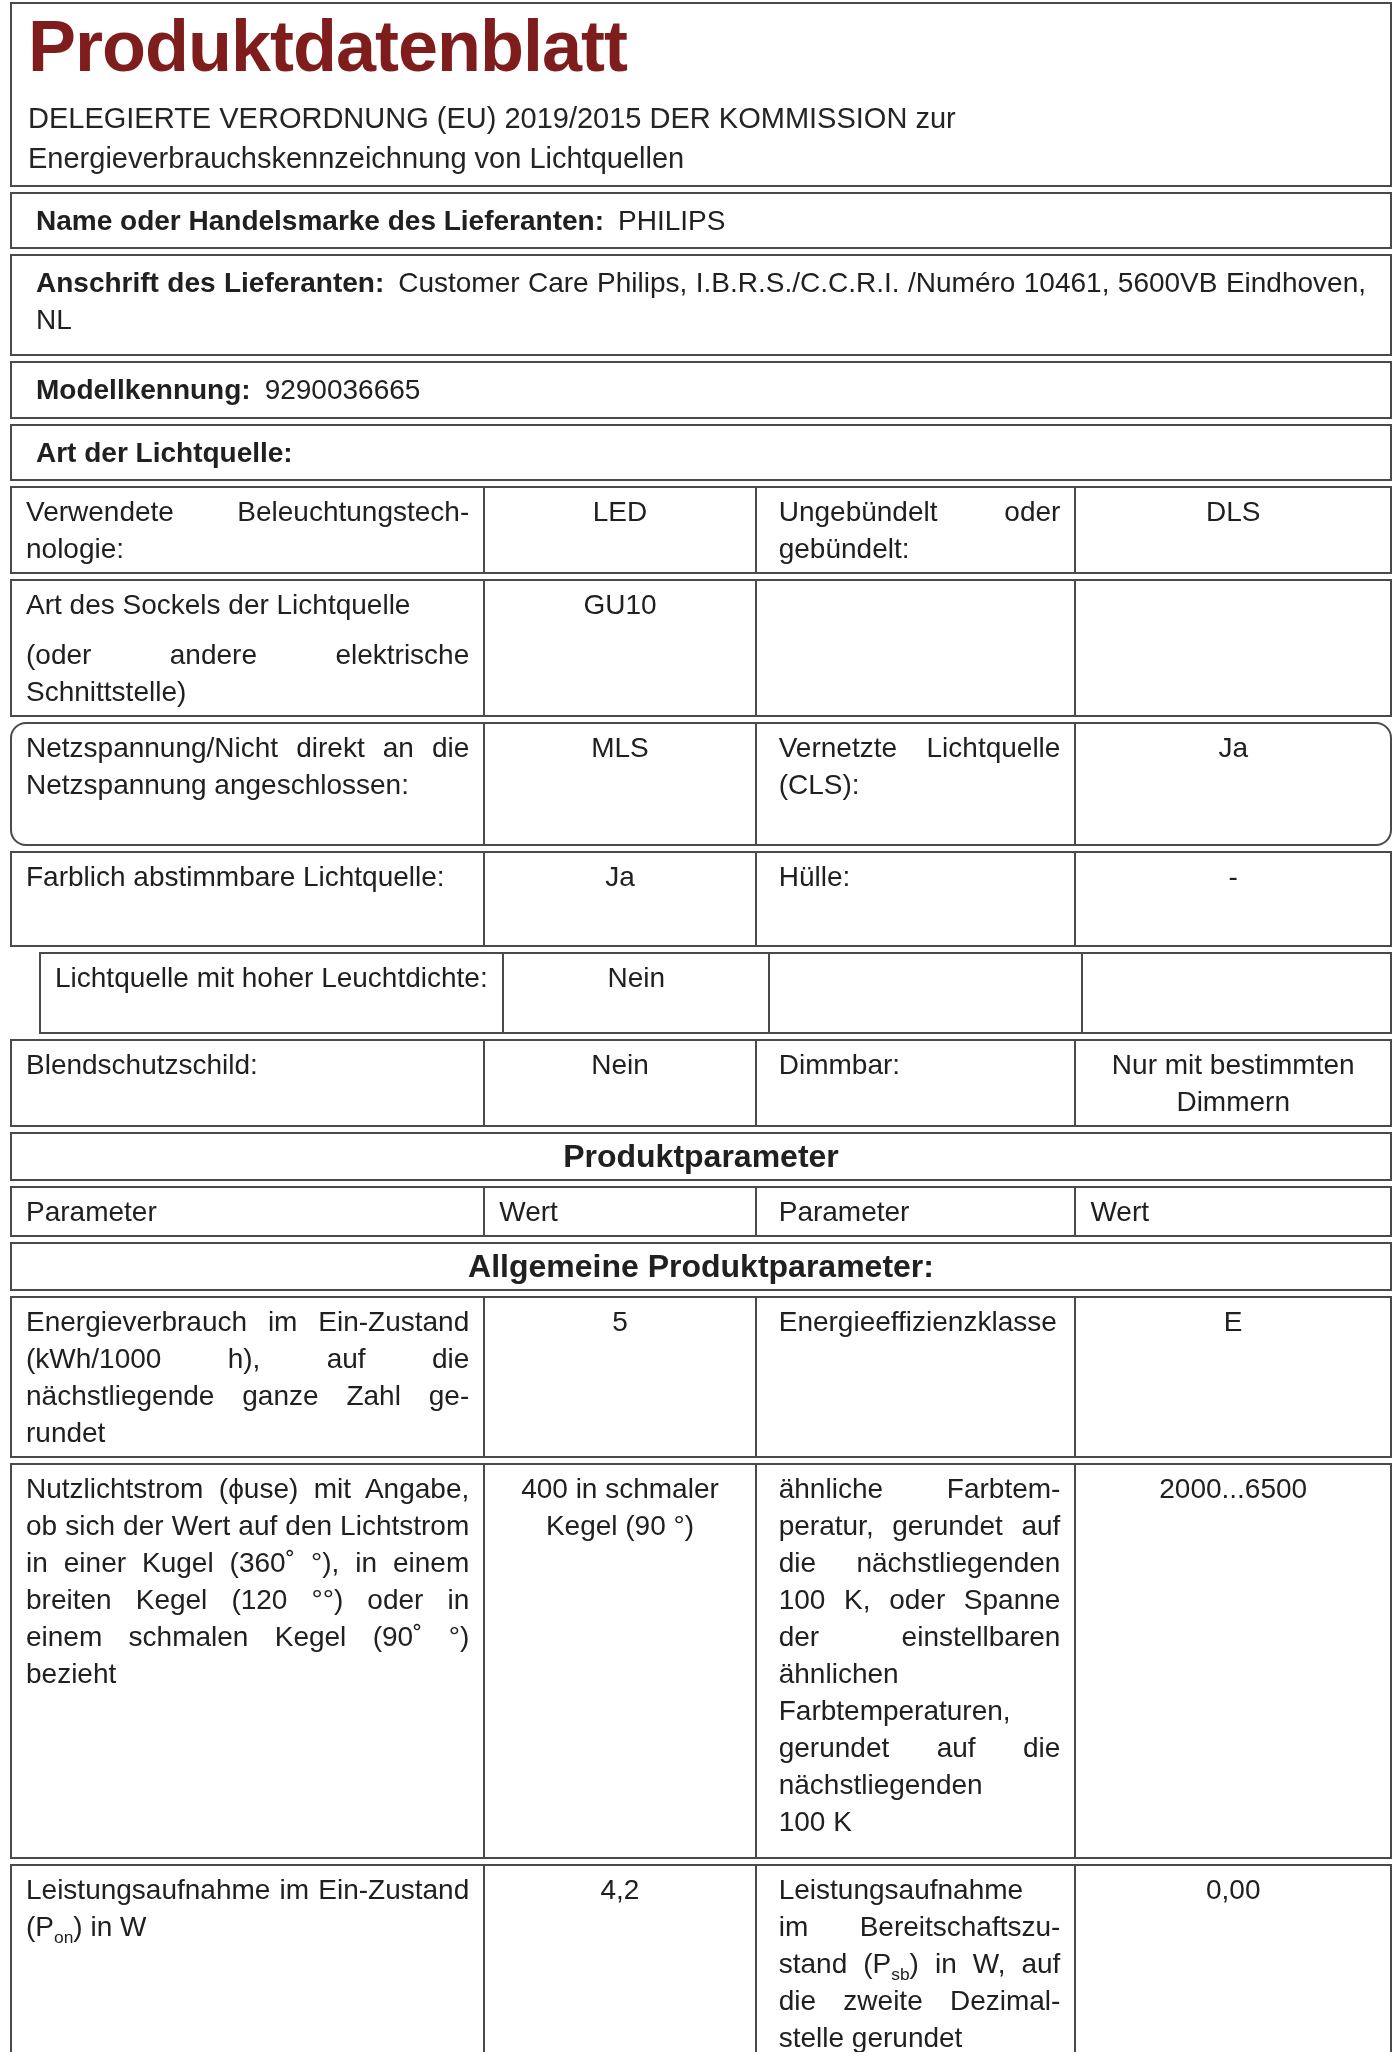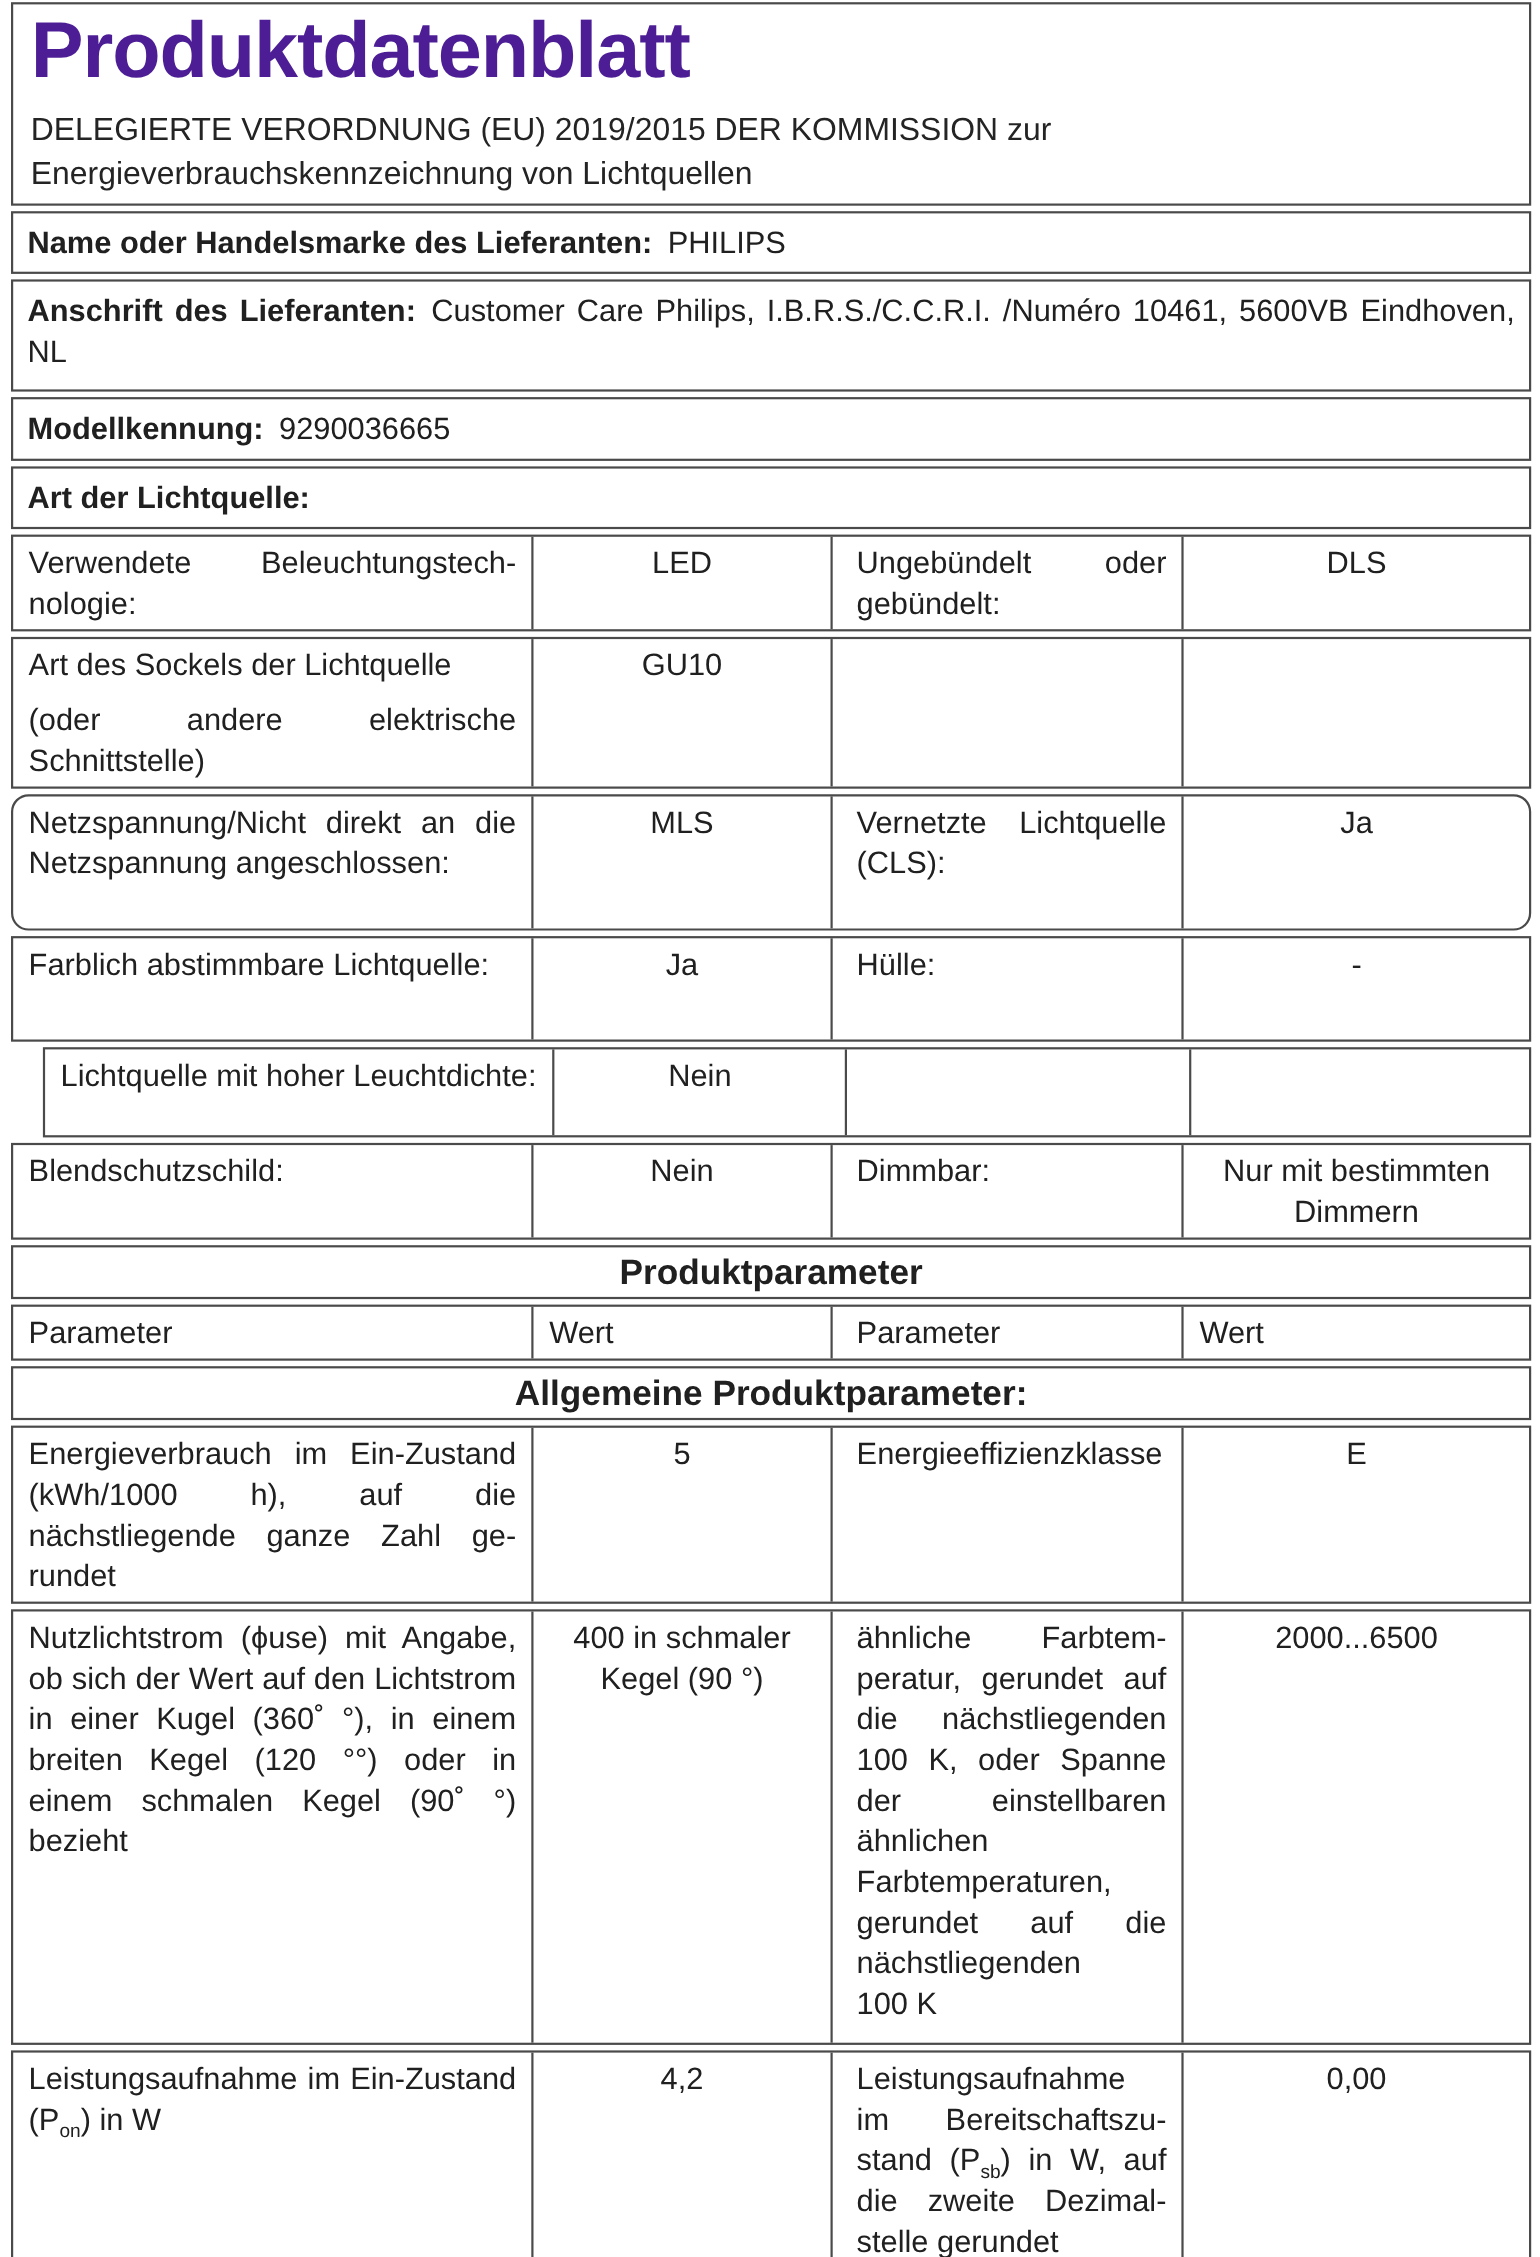--- a/index.html
+++ b/index.html
@@ -38,21 +38,21 @@
     color: #39208b;
   }
   .doc-subtitle {
     font-size: 29px;
     line-height: 40px;
     color: #242424;
   }
   .doc-subtitle.first { margin-top: 14px; }
 
   
-  .info-row { padding: 8px 13px; }
+  .info-row { padding: 8px 24px; }
   .rh-name  { min-height: 57px; }
   .rh-addr  { min-height: 102px; }
   .rh-model { min-height: 58px; }
   .rh-type  { min-height: 54px; }
   .info-line {
     margin: 0;
     font-size: 28px;
     line-height: 37px;
     text-align: justify;
   }
@@ -99,21 +99,21 @@
   .r10 { min-height: 158px; }
   .r11 { min-height: 396px; }
   .r12 { min-height: 205px; }
 </style>
 </head>
 <body>
 
 <div class="page">
 
   <section class="box header-box">
-    <h1 class="doc-title" style="color: #4c1d95;">Produktdatenblatt</h1>
+    <h1 class="doc-title" style="color: #7f1d1d;">Produktdatenblatt</h1>
     <div class="doc-subtitle first">DELEGIERTE VERORDNUNG (EU) 2019/2015 DER KOMMISSION zur</div>
     <div class="doc-subtitle">Energieverbrauchskennzeichnung von Lichtquellen</div>
   </section>
 
   <section class="box info-row rh-name">
     <p class="info-line"><span class="b">Name oder Handelsmarke des Lieferanten:</span><span class="val-inline">PHILIPS</span></p>
   </section>
 
   <section class="box info-row rh-addr">
     <p class="info-line"><span class="b">Anschrift des Lieferanten:</span><span class="val-inline">Customer Care Philips, I.B.R.S./C.C.R.I. /Numéro 10461, 5600VB Eind­hoven, NL</span></p>

